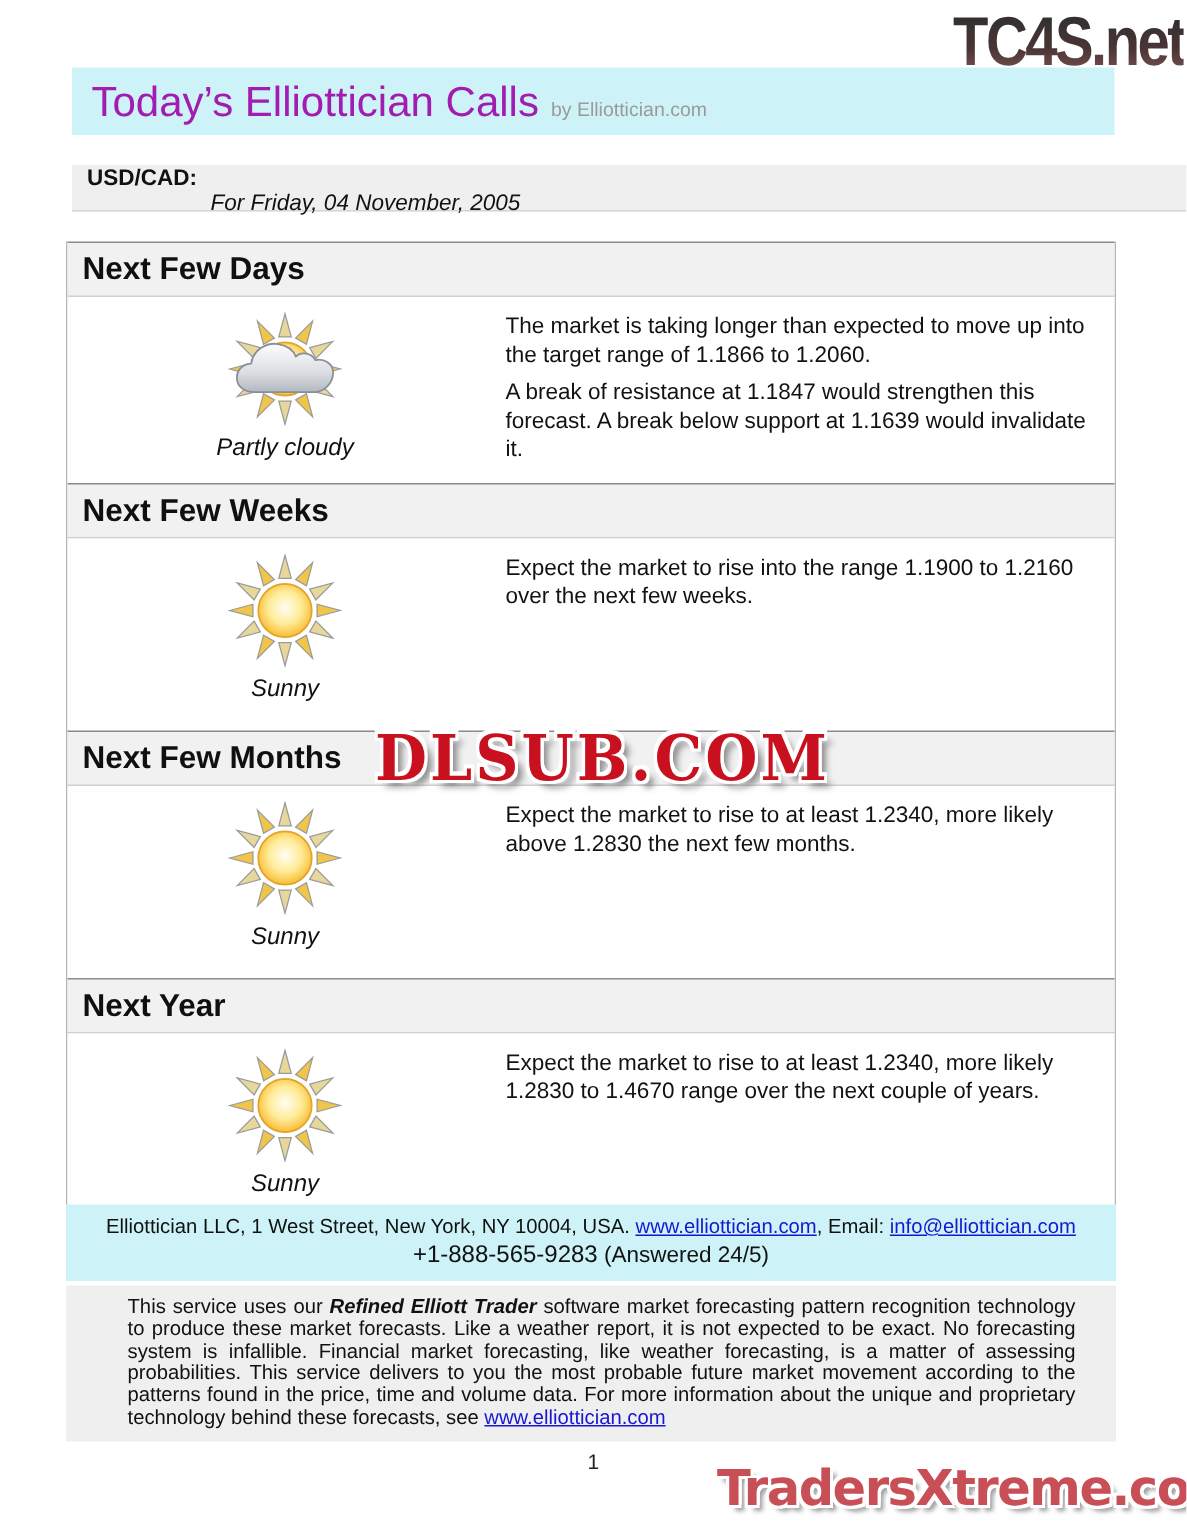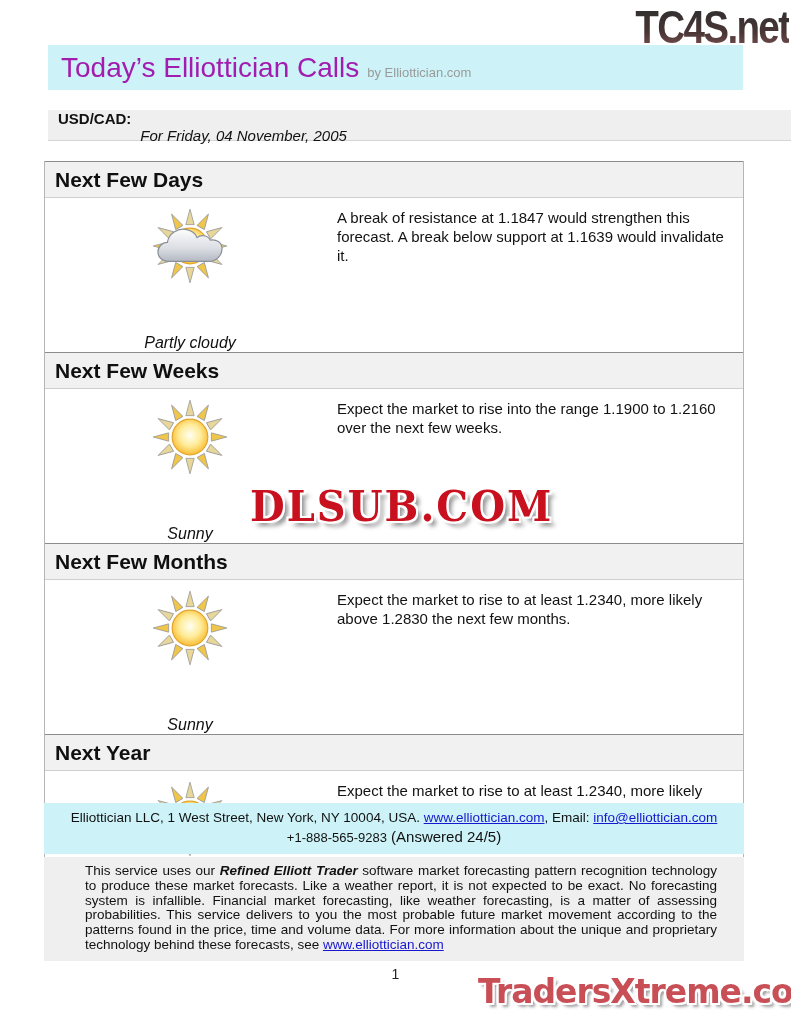--- a/index.html
+++ b/index.html
@@ -85,21 +85,20 @@
   }
   .section-body { display: flex; background: #fff; }
   .sec-days   .section-body { min-height: 124px; }
   .sec-weeks  .section-body { min-height: 128px; }
   .sec-months .section-body { min-height: 128px; }
   .sec-year   .section-body { min-height: 117px; }
   .icon-col {
     width: 290px; flex: 0 0 290px;
     display: flex; flex-direction: column; align-items: center;
     padding-top: 10px;
-    gap: 44px;
   }
   .caption { font-style: italic; font-size: 16px; color: #111; margin-top: 6px; }
   .text-col { flex: 1 1 auto; padding: 10px 8px 8px 2px; font-size: 15px; color: #121212; line-height: 19px; }
   .text-col p + p { margin-top: 6px; }
   .text-col p:empty { display: none; }
   .box-endrow { height: 12px; border-top: 1px solid #8c8c8c; border-bottom: 1px solid #cfcfcf; background: #fff; }
 
   
   .weather-icon { width: 76px; height: 76px; position: relative; }
   .weather-icon svg { display: none; width: 76px; height: 76px; }
@@ -108,21 +107,21 @@
 
   
   .contact-bar {
     position: absolute; top: 803px; left: 44px; width: 700px;
     background: #cdf3f8;
     text-align: center;
     padding: 7px 0 8px 0;
   }
   .contact-line1 { font-size: 13.5px; color: #111; }
   .contact-line2 { margin-top: 3px; }
-  .contact-line2 .phone { font-size: 13px; color: #111; }
+  .contact-line2 .phone { font-size: 16px; color: #111; }
   .contact-line2 .phone-note { font-size: 15px; color: #111; }
   a.doc-link, .doc-link { color: #1717cf; text-decoration: underline; cursor: pointer; }
 
   
   .disclaimer {
     position: absolute; top: 857px; left: 44px; width: 700px;
     background: #efefef;
     padding: 7px 27px 8px 41px;
     font-size: 13.5px; line-height: 14.8px; color: #111;
     text-align: justify;
@@ -192,20 +191,21 @@
                   <polygon points="32,1 35.5,14 28.5,14" transform="rotate(300 32 32)" fill="#e8d79a" stroke="#9a9a9a" stroke-width="0.7"></polygon>
                   <polygon points="32,1 35.5,14 28.5,14" transform="rotate(330 32 32)" fill="#f0c64a" stroke="#9a9a9a" stroke-width="0.7"></polygon>
                   <circle cx="32" cy="32" r="15" fill="url(#sunGrad)" stroke="#e2a42b" stroke-width="1"></circle>
                 </g>
                 <path d="M15,45 C8,45 5,41 5,37 C5,32 9,29 13,29 C14,21 22,17 28,18 C34,19 37,22 38,25 C41,22 47,23 49,27 C54,26 59,29 59,34 C59,40 54,45 48,45 Z" fill="url(#cloudGrad)" stroke="#8a8f97" stroke-width="1" stroke-linejoin="round"></path>
               </svg>
           </div>
           <div class="caption">Partly cloudy</div>
         </div>
         <div class="text-col">
+          <p>The market is taking longer than expected to move up into the target range of 1.1866 to 1.2060.</p>
           <p>A break of resistance at 1.1847 would strengthen this forecast. A break below support at 1.1639 would invalidate it.</p>
         </div>
       </div>
     </div>
 
     <div class="forecast-section sec-weeks">
       <div class="section-header">Next Few Weeks</div>
       <div class="section-body">
         <div class="icon-col">
           <div class="weather-icon icon-sunny">

